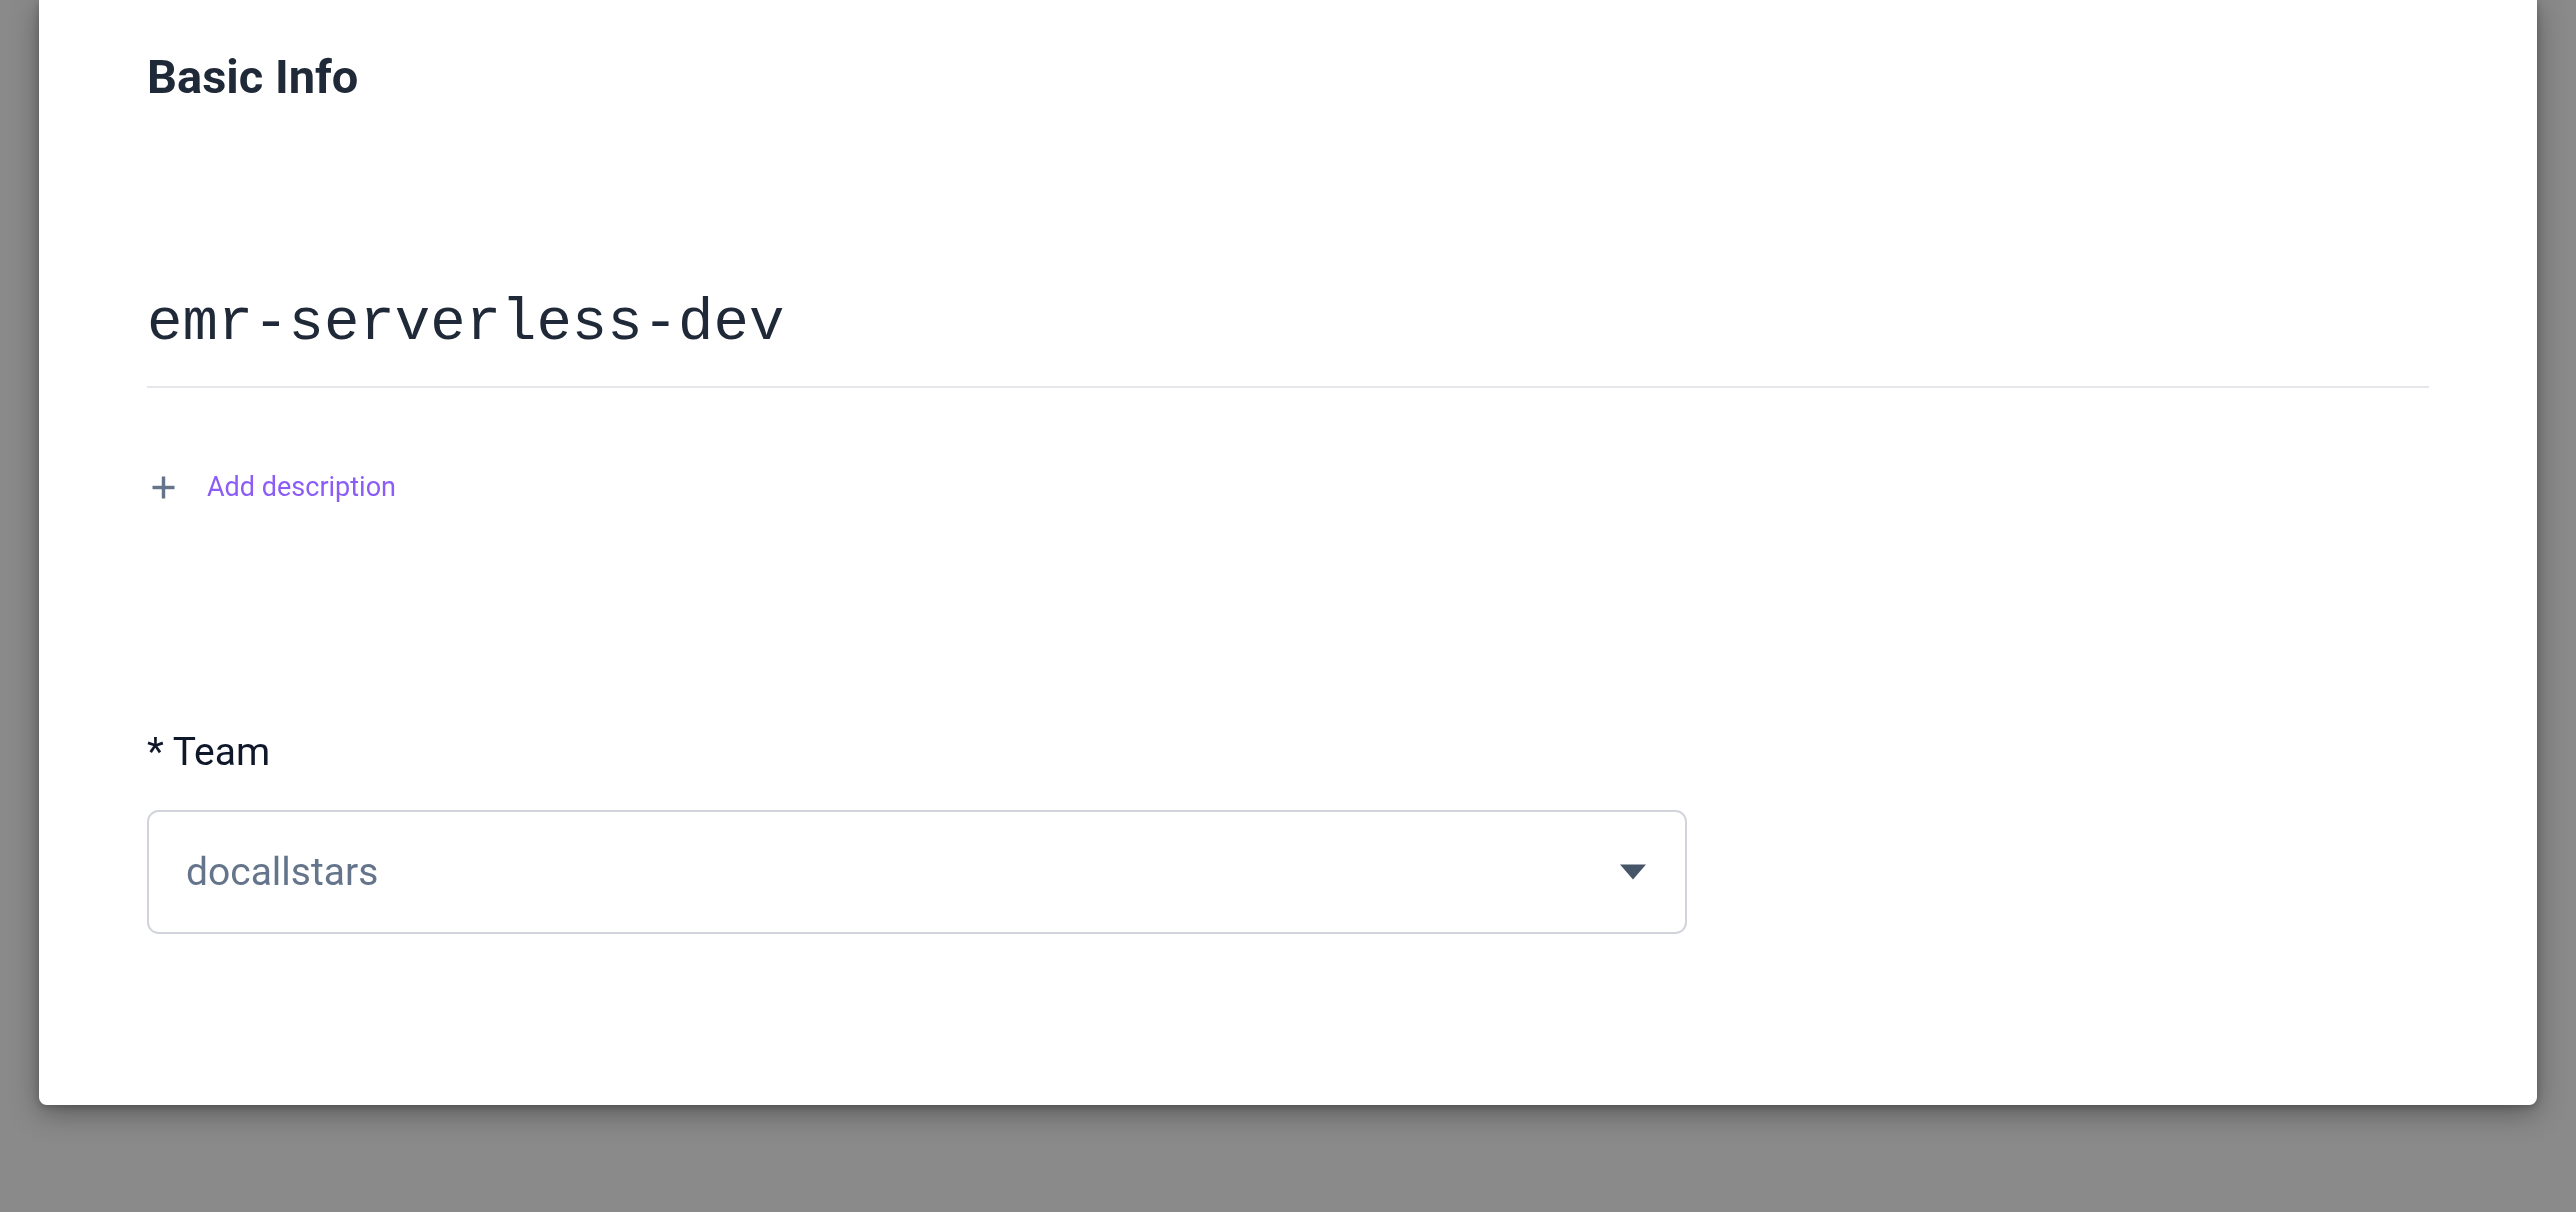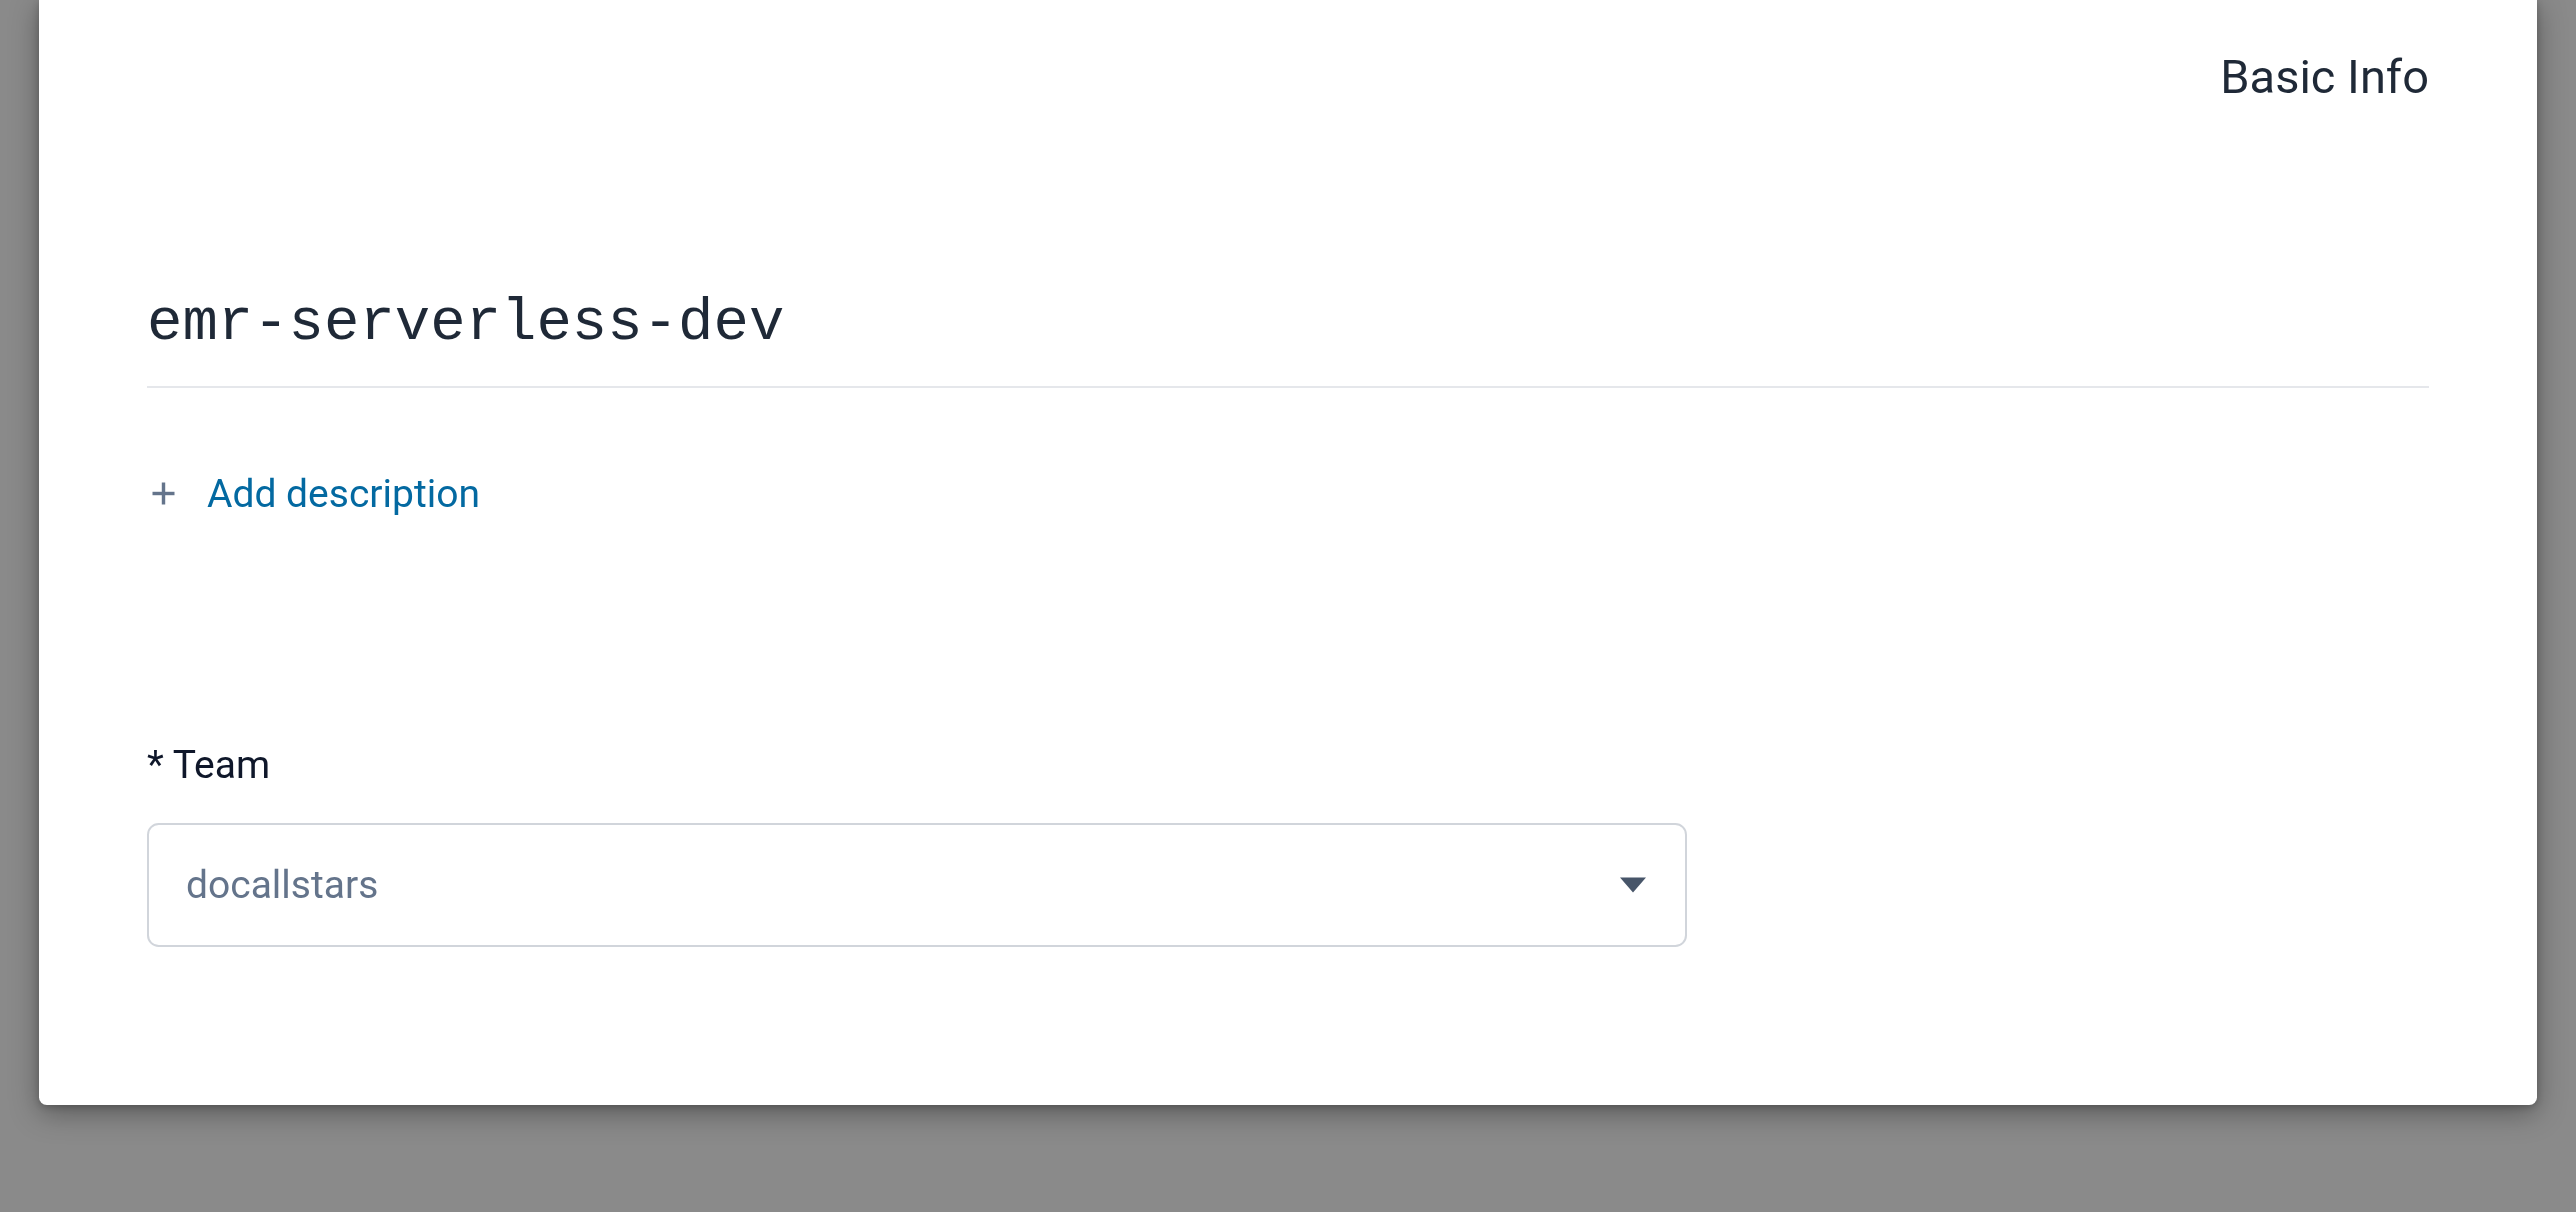--- a/index.html
+++ b/index.html
@@ -18,45 +18,44 @@
     .card {
       background: #ffffff;
       margin: 0 39px 59px 39px;
       padding: 49px 108px 127px 108px;
       border-radius: 0 0 7.8px 7.8px;
       box-shadow: 0 7.8px 29px rgba(0,0,0,0.35), 0 2px 7.8px rgba(0,0,0,0.2);
       height: 1105px;
     }
     .section-title {
       font-size: 47px;
-      font-weight: 400;
+      font-weight: 700;
       color: #1f2937;
       margin-bottom: 176px;
-      text-align: right;
     }
     .name-input {
       width: 100%;
       border: none;
       border-bottom: 2px solid #e5e7eb;
       font-size: 59px;
       font-weight: 400;
       color: #1f2937;
       padding: 9.8px 0 29px 0;
       outline: none;
       background: transparent;
       font-family: Liberation Mono, monospace;
     }
     .add-description {
       display: flex;
       align-items: center;
       gap: 27px;
       margin-top: 83px;
       cursor: pointer;
-      color: #0369a1;
-      font-size: 39px;
+      color: #8b5cf6;
+      font-size: 27px;
       background: none;
       border: none;
       font-family: inherit;
       padding: 0;
     }
     .plus-icon {
       width: 33px;
       height: 33px;
       display: flex;
       align-items: center;

